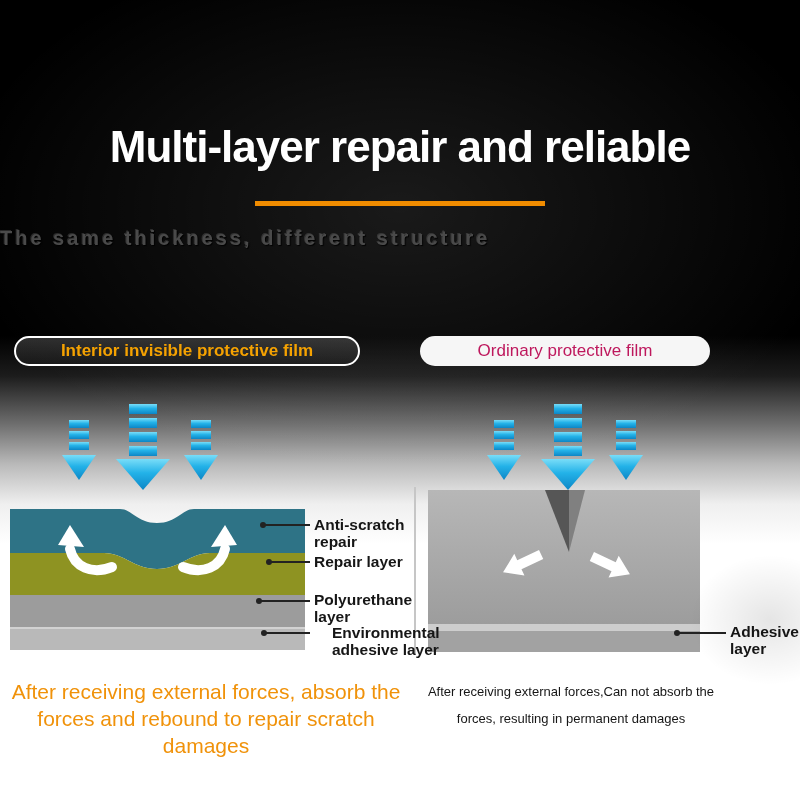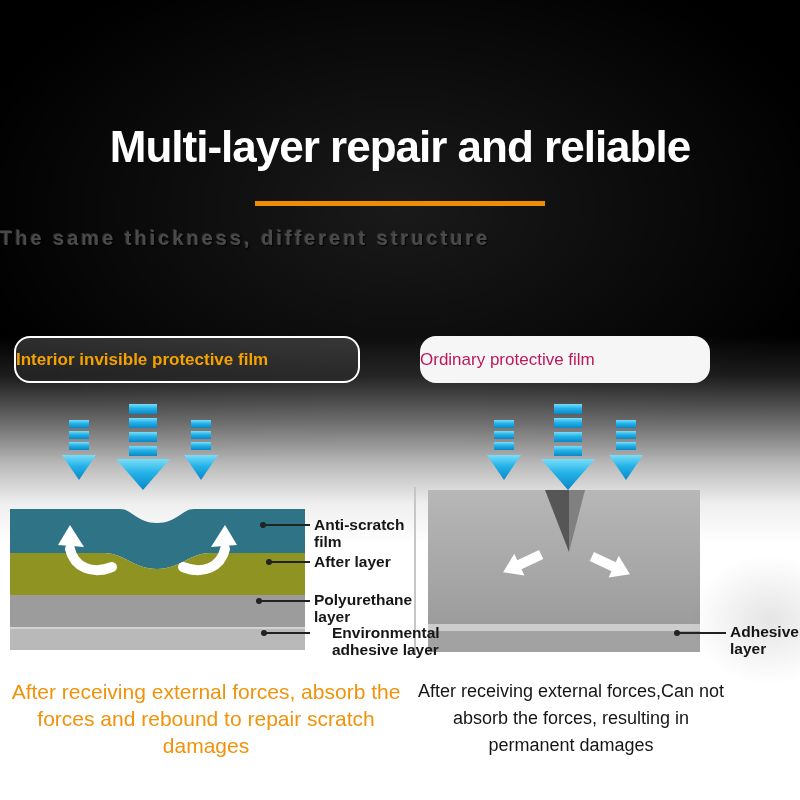--- a/index.html
+++ b/index.html
@@ -10,34 +10,34 @@
       linear-gradient(180deg,#000 0%,#000 42%,#1c1c1c 47%,#6e6e6e 53%,#b9b9b9 58%,#efefef 63%,#fff 68%,#fff 100%);
     text-decoration: underline;
   }
   .title{position:absolute;top:122px;left:0;width:100%;text-align:center;color:#fff;
     font-size:44px;font-weight:700;letter-spacing:-1px;}
   .title-underline{position:absolute;top:201px;left:50%;transform:translateX(-50%);
     width:290px;height:5px;background:#f08c00;}
   .subtitle{position:absolute;top:227px;left:0;width:100%;
     color:#4a4a4a;font-size:20px;font-weight:700;letter-spacing:3px;
     text-shadow:1px 1px 1px rgba(0,0,0,0.85), -1px -1px 0 rgba(150,150,150,0.25);}
-  .pill{position:absolute;top:336px;height:47px;border-radius:16px;display:flex;
-    align-items:center;font-size:17px;box-sizing:border-box;}
+  .pill{position:absolute;top:336px;height:30px;border-radius:16px;display:flex;
+    align-items:center;justify-content:center;font-size:17px;box-sizing:border-box;}
   .pill-left{left:14px;width:346px;border:2px solid #fff;color:#f5a201;font-weight:600;
     background:linear-gradient(180deg,rgba(130,130,130,0.35),rgba(40,40,40,0.25));}
   .pill-right{left:420px;width:290px;background:#f6f6f6;color:#be185d;font-weight:500;}
   .down-arrow{position:absolute;}
   .divider{position:absolute;left:414px;top:487px;width:2px;height:168px;background:#c6c6c6;}
   .diagram{position:absolute;}
   .lead{position:absolute;height:2px;background:#222;}
   .lead::before{content:"";position:absolute;left:-2px;top:-2px;width:6px;height:6px;border-radius:50%;background:#222;}
   .layer-label{position:absolute;font-size:15.5px;font-weight:600;color:#161616;line-height:17px;}
   .desc{position:absolute;font-weight:400;text-align:center;}
   .desc-left{left:8px;top:678px;width:396px;color:#f0920a;font-size:21px;line-height:27px;}
-  .desc-right{left:410px;top:678px;width:322px;color:#161616;font-size:18px;line-height:27px;}
+  .desc-right{left:410px;top:678px;width:322px;color:#161616;font-size:13px;line-height:27px;}
   .corner-shade{position:absolute;right:-50px;top:555px;width:160px;height:130px;border-radius:50%;
     background:radial-gradient(closest-side, rgba(0,0,0,0.10), rgba(0,0,0,0));}
 </style>
 </head>
 <body>
 
 <div class="canvas">
 
   <svg width="0" height="0" style="position:absolute">
     <defs>
@@ -135,22 +135,22 @@
   </svg>
 
   <div class="divider"></div>
 
   <div class="lead" style="left:262px;top:524px;width:48px"></div>
   <div class="lead" style="left:268px;top:561px;width:42px"></div>
   <div class="lead" style="left:258px;top:600px;width:52px"></div>
   <div class="lead" style="left:263px;top:632px;width:47px"></div>
   <div class="lead" style="left:676px;top:632px;width:50px"></div>
 
-  <div class="layer-label" style="left:314px;top:516px;width:98px">Anti-scratch film</div>
-  <div class="layer-label" style="left:314px;top:553px;width:130px">After layer</div>
+  <div class="layer-label" style="left:314px;top:516px;width:98px">Anti-scratch repair</div>
+  <div class="layer-label" style="left:314px;top:553px;width:130px">Repair layer</div>
   <div class="layer-label" style="left:314px;top:591px;width:104px">Polyurethane layer</div>
   <div class="layer-label" style="left:332px;top:624px;width:118px">Environmental adhesive layer</div>
   <div class="layer-label" style="left:730px;top:623px;width:72px">Adhesive layer</div>
 
   <div class="corner-shade"></div>
 
   <div class="desc desc-left">After receiving external forces, absorb the forces and rebound to repair scratch damages</div>
   <div class="desc desc-right">After receiving external forces,Can not absorb the forces, resulting in permanent damages</div>
 
 </div>

